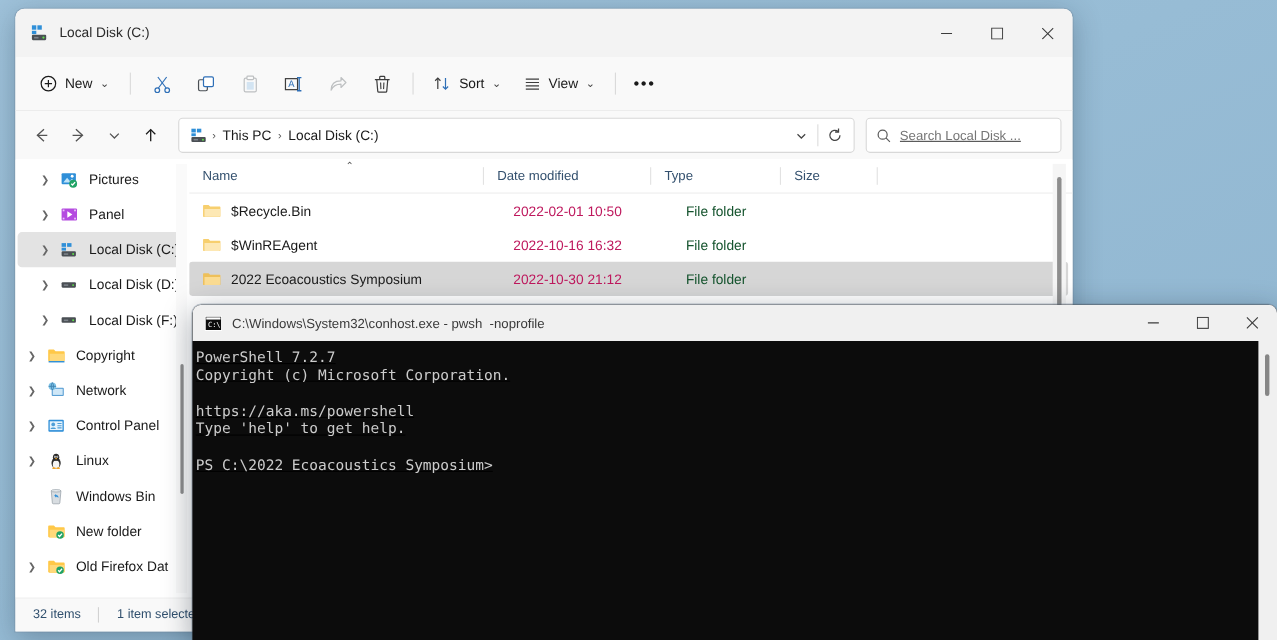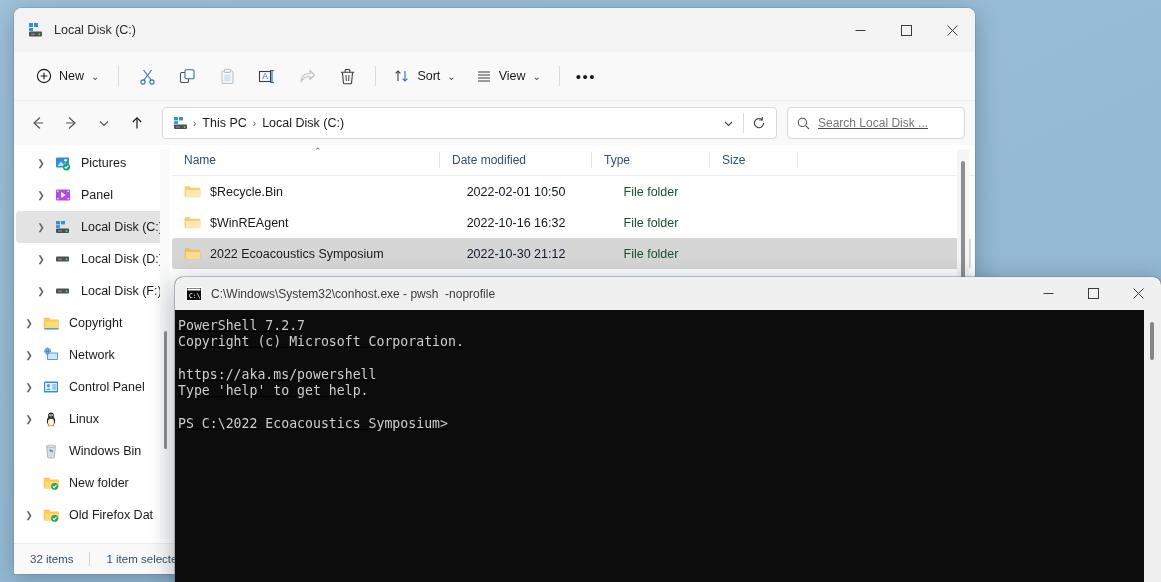--- a/index.html
+++ b/index.html
@@ -314,21 +314,21 @@
     border-radius: 3px;
     text-align: center;
   }
   .file-row.selected { background: #d6d6d6; }
   .fr-name {
     width: 268px; flex: 0 0 268px;
     display: flex; align-items: center; gap: 9px;
     padding-left: 12px; box-sizing: border-box;
     overflow: hidden; white-space: nowrap;
   }
-  .fr-date { width: 152px; flex: 0 0 152px; color: #0f172a; }
+  .fr-date { width: 152px; flex: 0 0 152px; color: #be185d; }
   .fr-type { width: 118px; flex: 0 0 118px; color: #14532d; }
   .fr-size { width: 88px; flex: 0 0 88px; }
   .content-scrollbar {
     position: absolute;
     right: 6px;
     top: 4px;
     bottom: 0;
     width: 12px;
     background: #f5f5f5;
   }

